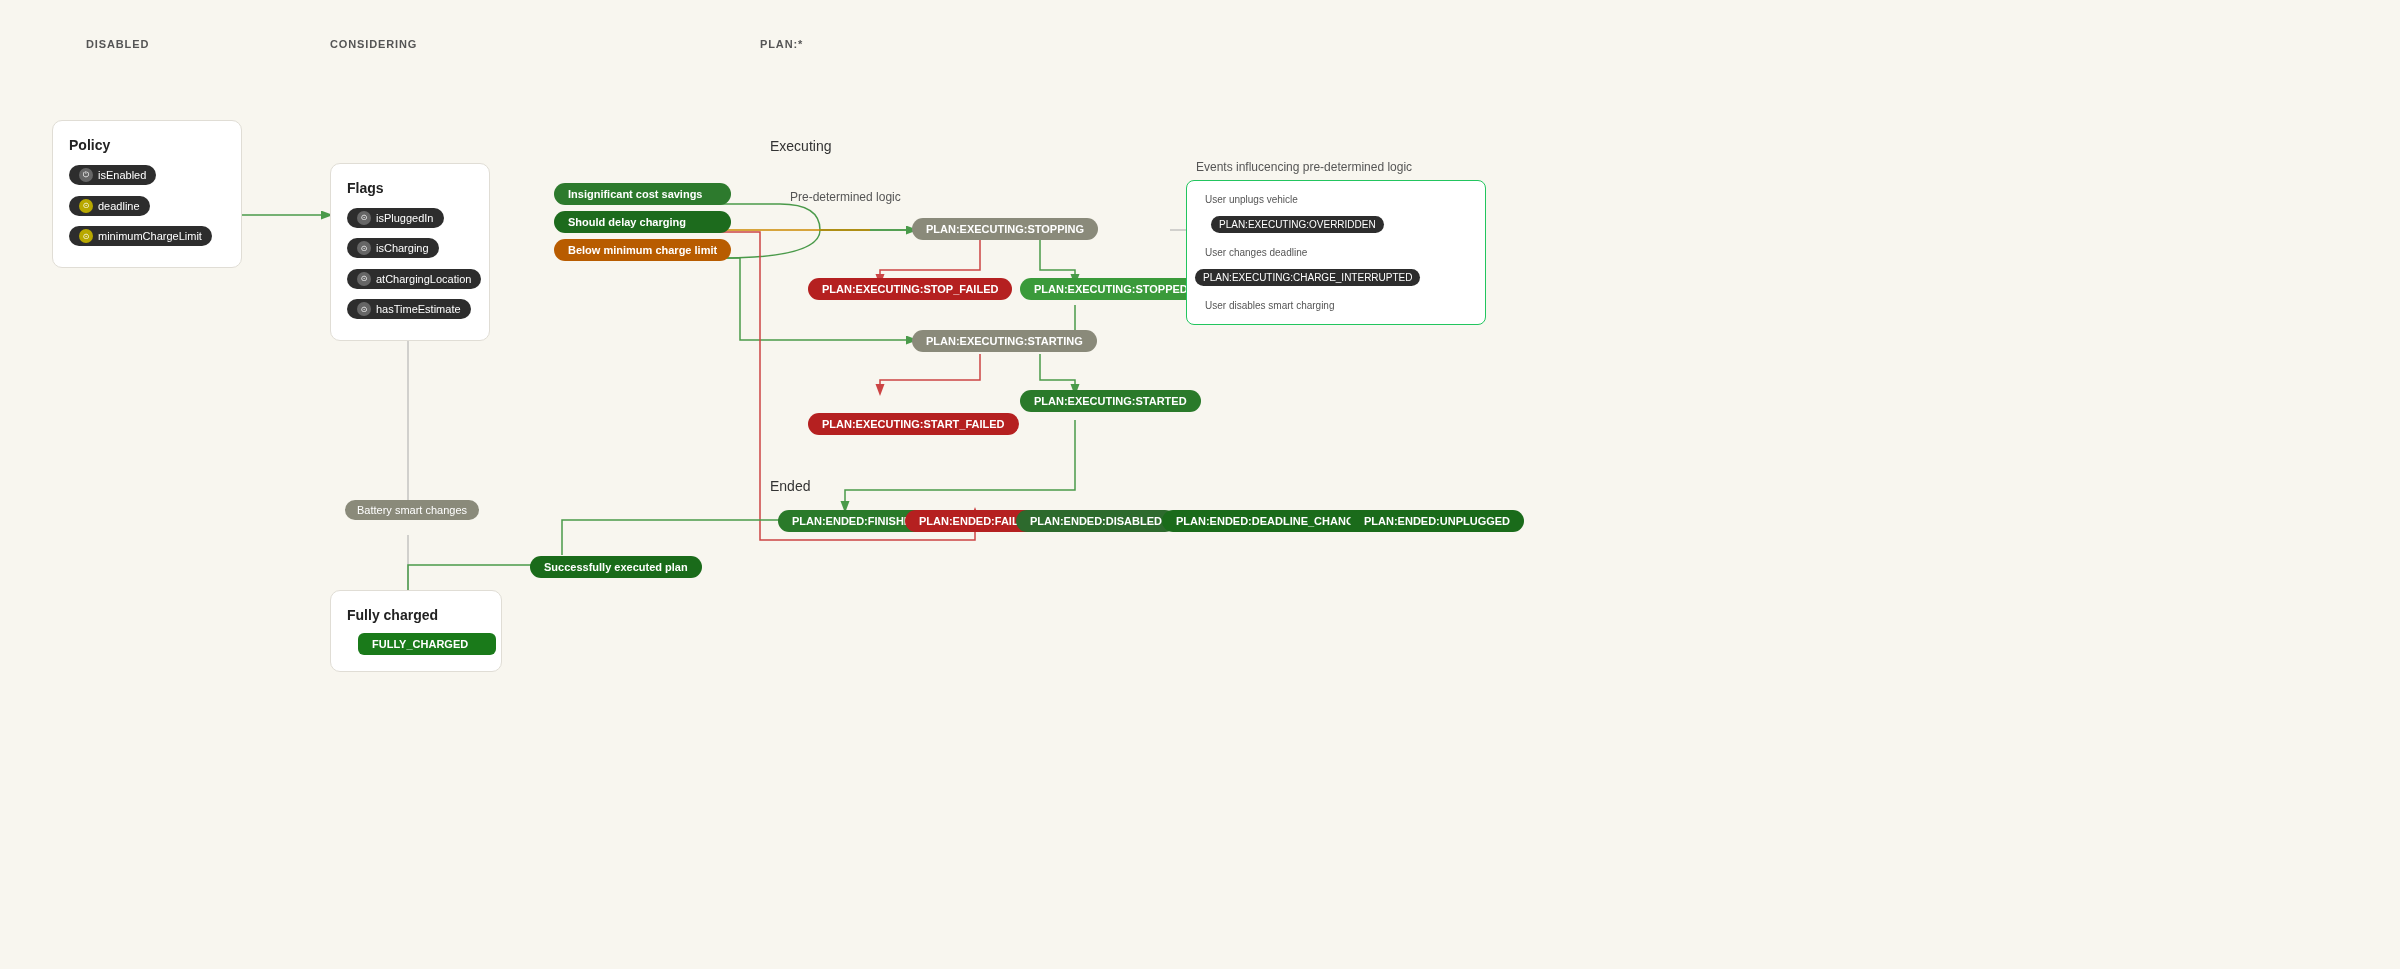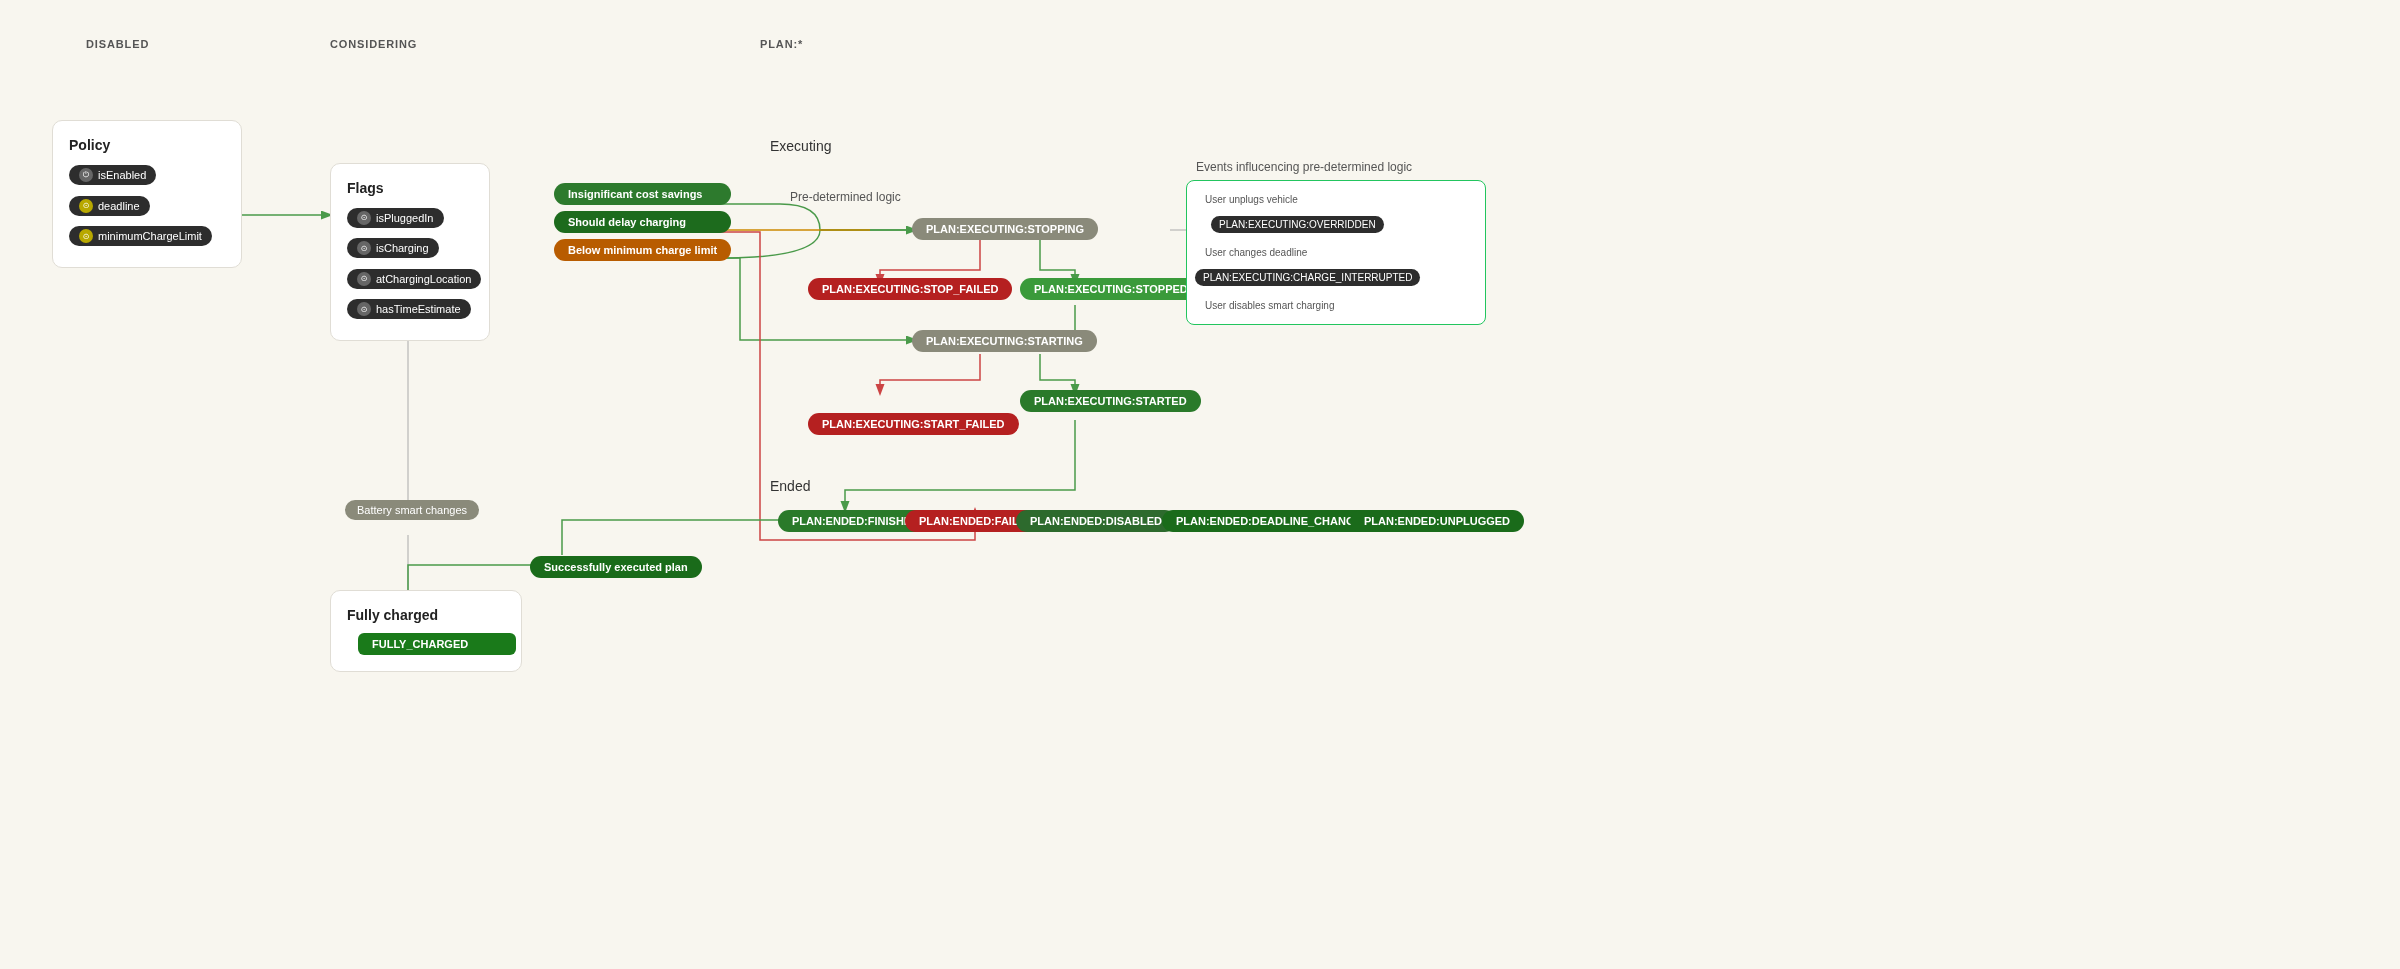--- a/index.html
+++ b/index.html
@@ -303,21 +303,21 @@
   <div>
     <span class="pill pill-dark">
       <span class="pill-icon">⊙</span>
       <span>hasTimeEstimate</span>
     </span>
   </div>
 </div>
 
 <div class="battery-pill" style="left: 345px; top: 500px;">Battery smart changes</div>
 
-<div class="card" style="left: 330px; top: 590px; width: 192px;">
+<div class="card" style="left: 330px; top: 590px; width: 172px;">
   <div class="card-title">Fully charged</div>
   <div class="node-pill-fully" style="position:relative; top:0; left:11px;">FULLY_CHARGED</div>
 </div>
 
 <div class="section-label" style="left: 770px; top: 138px;">Executing</div>
 
 <div class="sub-label" style="left: 790px; top: 190px;">Pre-determined logic</div>
 
 <div class="node-gray" style="left: 912px; top: 218px;">PLAN:EXECUTING:STOPPING</div>
 

